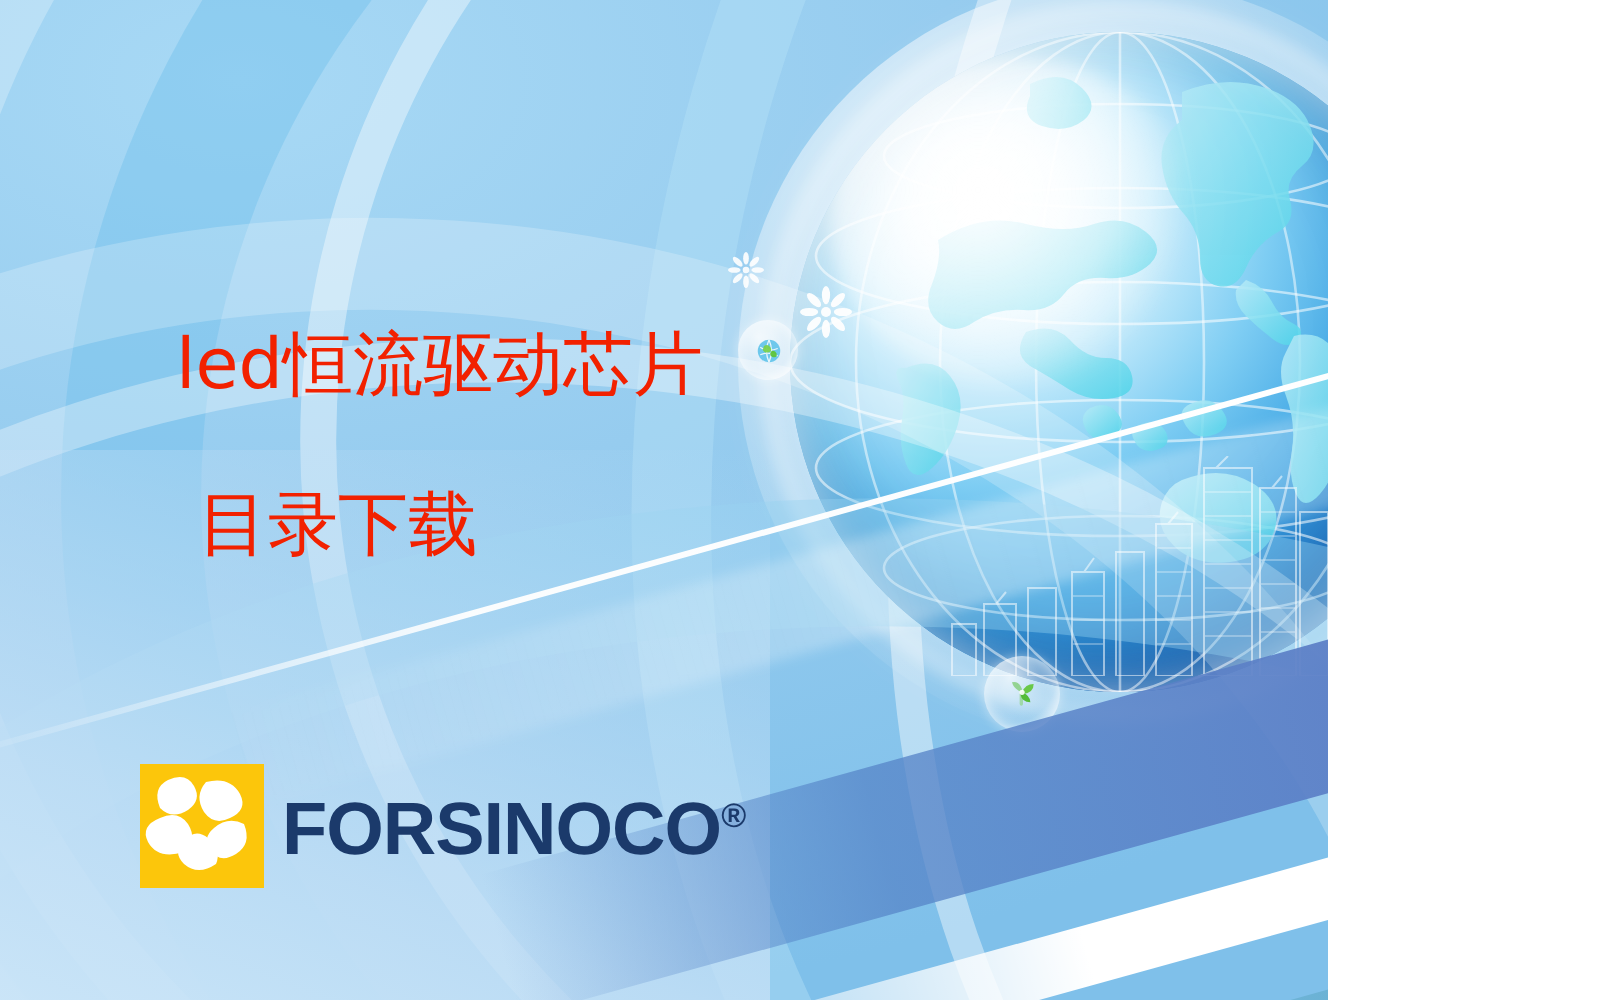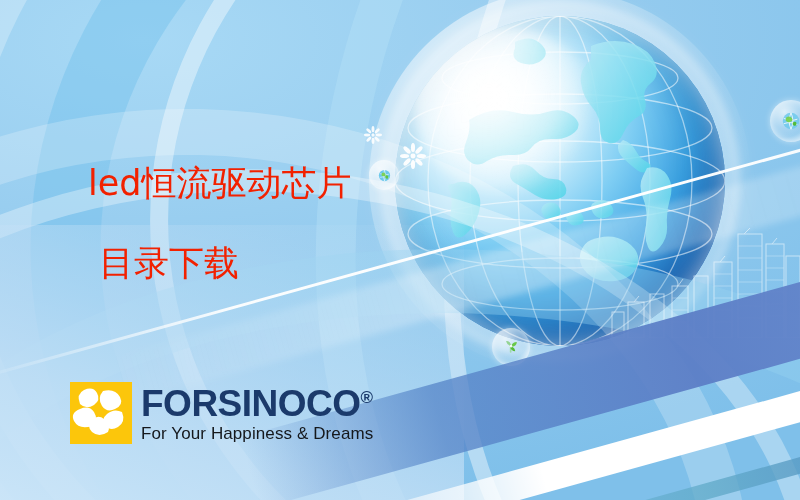--- a/index.html
+++ b/index.html
@@ -1,20 +1,20 @@
 <!DOCTYPE html>
 <html><head>
 <meta charset="utf-8">
 <style>
   html,body{margin:0;padding:0;background:#fff;}
   body{font-family:"Liberation Sans","DejaVu Sans",sans-serif;}
 
   #stage{
     position:relative;
-    width:800px;height:500px;
+    width:664px;height:500px;
     overflow:hidden;
     background:#9ed4f2;
   }
 
   
   .bg-base{
     position:absolute;inset:0;
     background:
       radial-gradient(120% 95% at 18% 8%,  #a8d9f5 0%, #96ccef 45%, #7fc0ea 100%),
       linear-gradient(160deg,#a2d5f3 0%,#8ec9ee 55%,#bfe0f6 100%);
@@ -346,17 +346,16 @@
           <path d="M33 9 q12-3 17 6 q4 8-5 12 q-8 4-13-3 q-5-8 1-15 z"></path>
           <path d="M52 30 q4 10-4 15 q-8 5-13-2 q-4-6 2-11 q7-6 15-2 z"></path>
           <path d="M38 50 q-9 6-16 0 q-6-6 0-12 q6-6 12-1 q7 6 4 13 z"></path>
           <path d="M22 44 q-13 4-18-5 q-4-8 6-12 q9-4 14 3 q5 8-2 14 z"></path>
           <path d="M10 22 q-4-10 4-14 q9-4 13 3 q4 7-3 12 q-8 5-14-1 z"></path>
         </g>
       </svg>
     </div>
     <div class="logo-text">
       <div class="brand"><span>FORSINOCO</span><span class="reg">®</span></div>
-      <div class="tagline">For Your Happiness &amp; Dreams</div>
     </div>
   </div>
 
 </div>
 
 </body></html>

